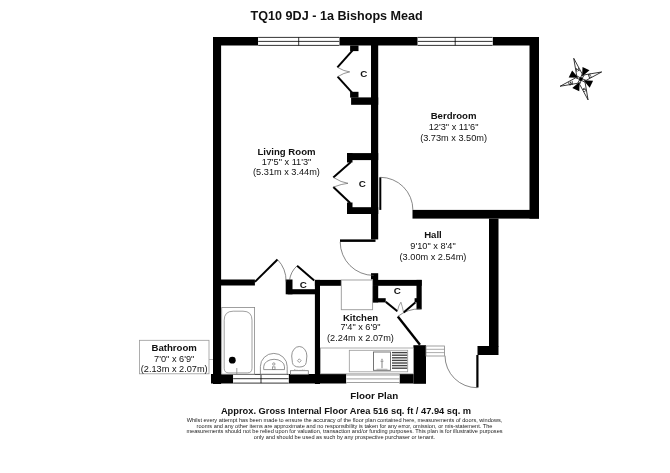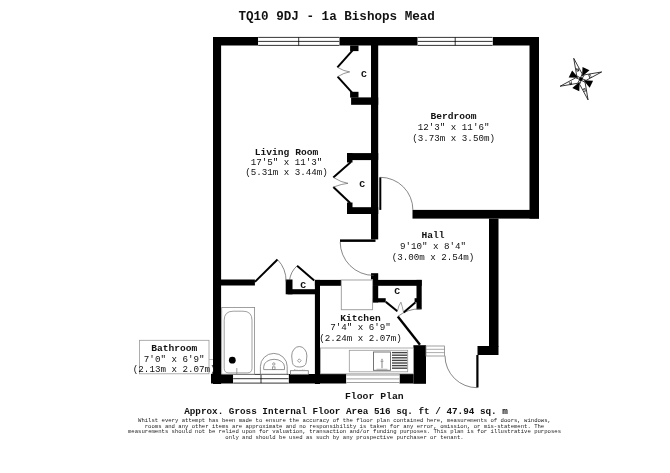--- a/index.html
+++ b/index.html
@@ -1,16 +1,16 @@
 <!DOCTYPE html>
 <html><head>
 <meta charset="utf-8">
 <style>
 html,body{margin:0;padding:0;background:#ffffff;}
-#page{width:670px;height:473px;position:relative;font-family:Liberation Mono, monospace;}
+#page{width:670px;height:473px;position:relative;font-family:Liberation Sans, sans-serif;}
 svg{display:block;}
 </style>
 </head>
 <body>
 <div id="page">
 <svg width="670" height="473" viewBox="0 0 670 473">
 <rect x="0" y="0" width="670" height="473" fill="#ffffff"></rect>
 
 <g>
         <text x="336.7" y="20.3" font-size="12.6" font-weight="bold" text-anchor="middle" fill="#111">TQ10 9DJ - 1a Bishops Mead</text>

